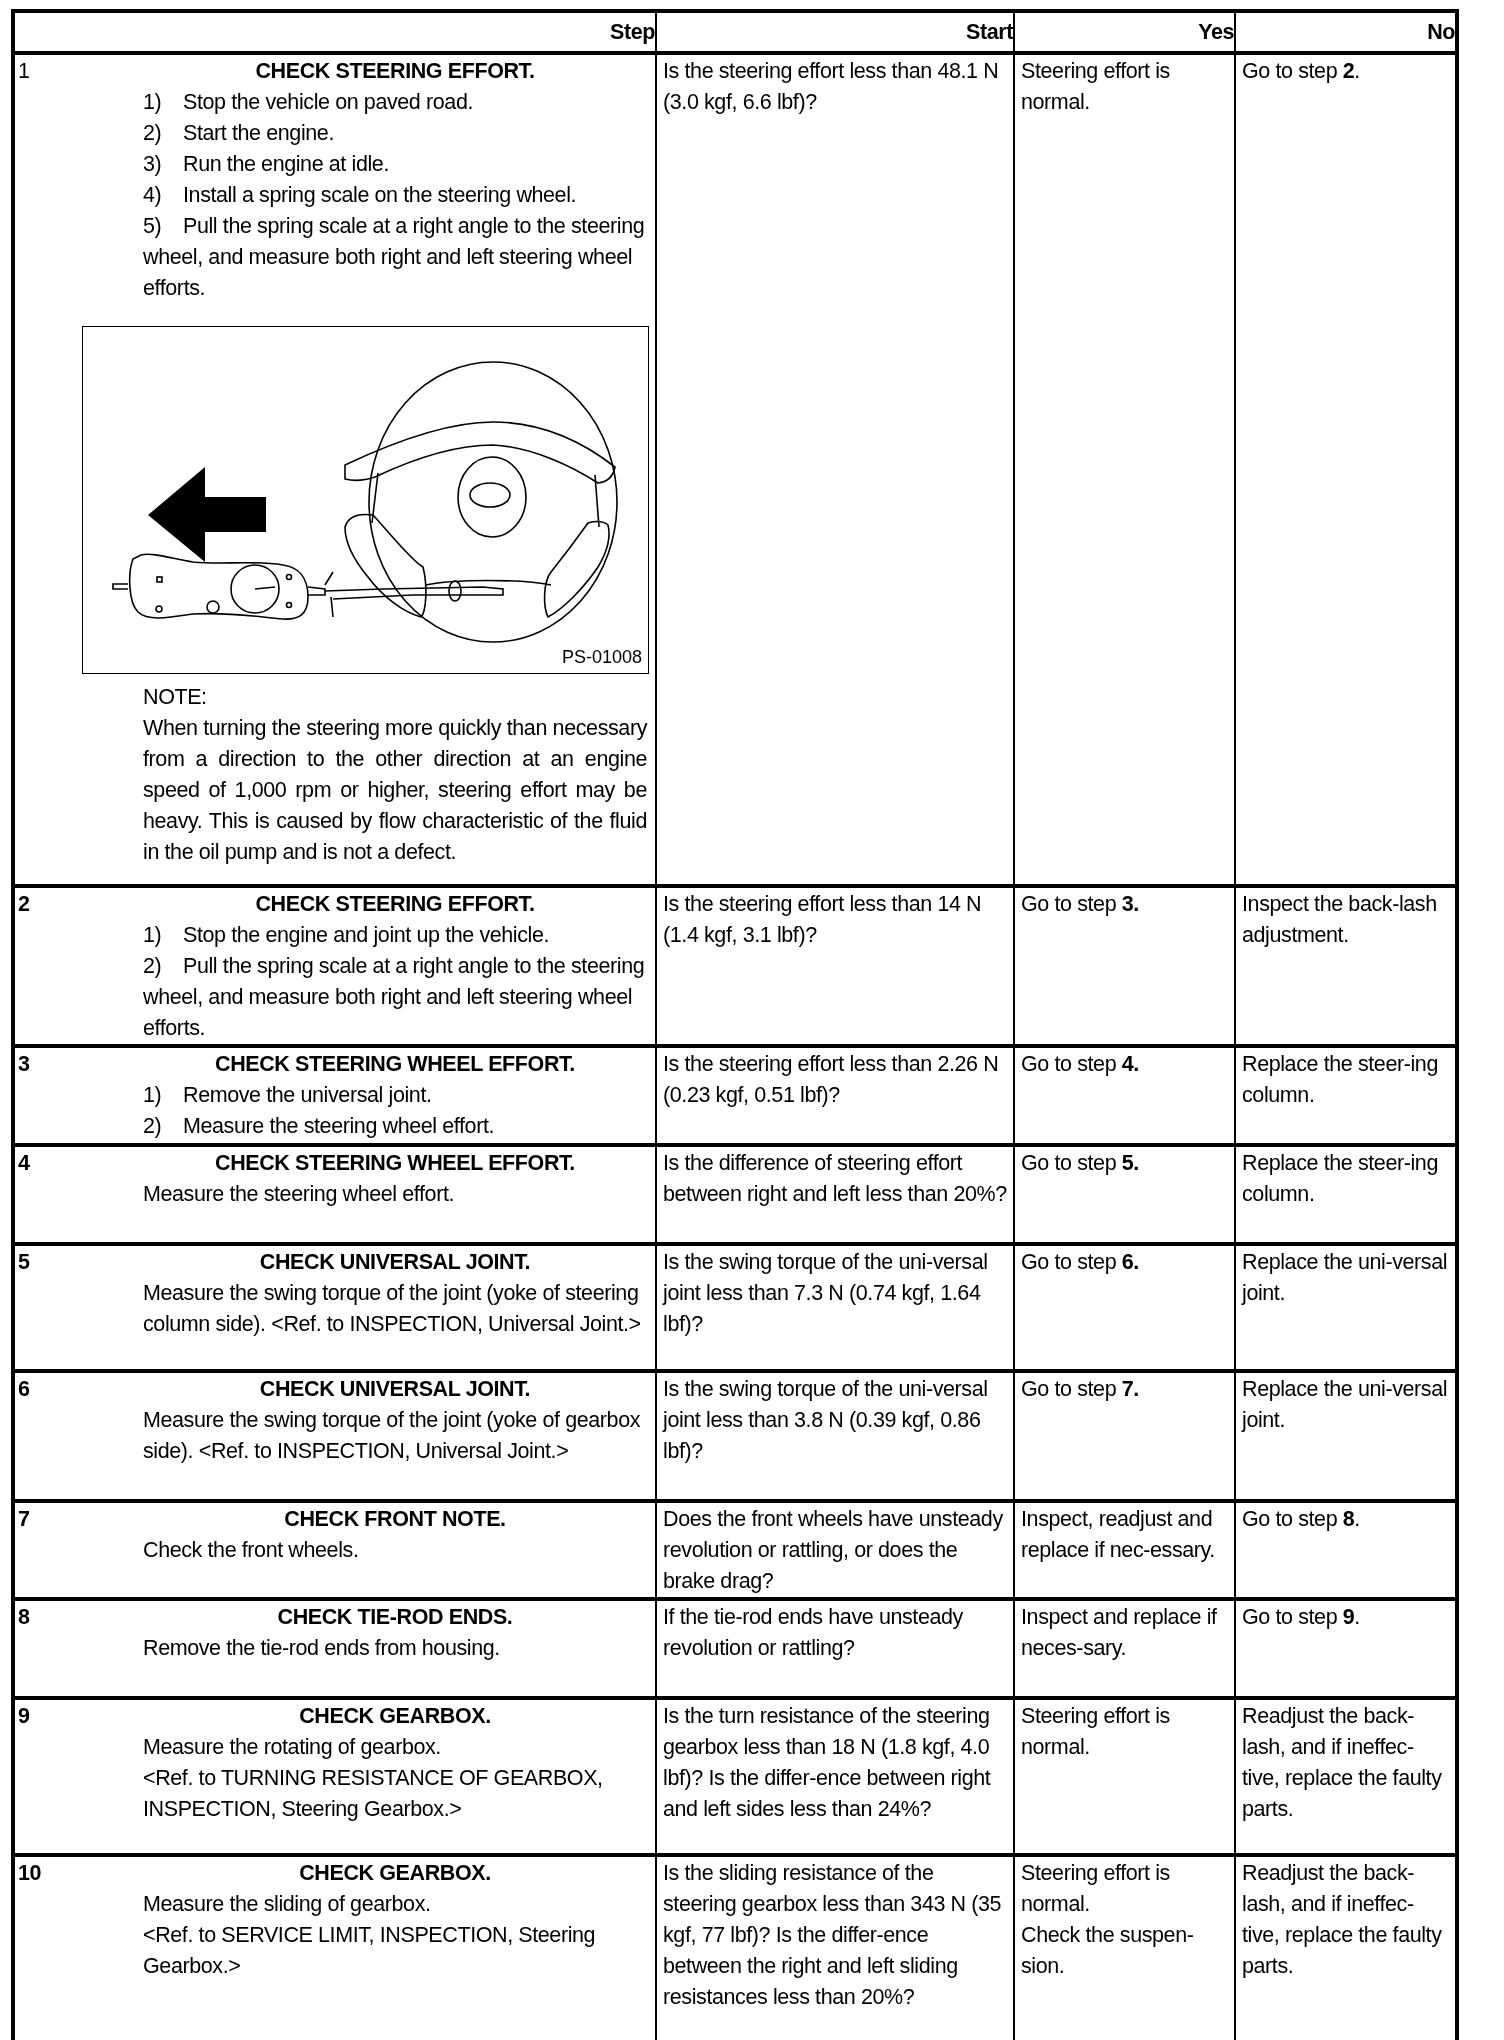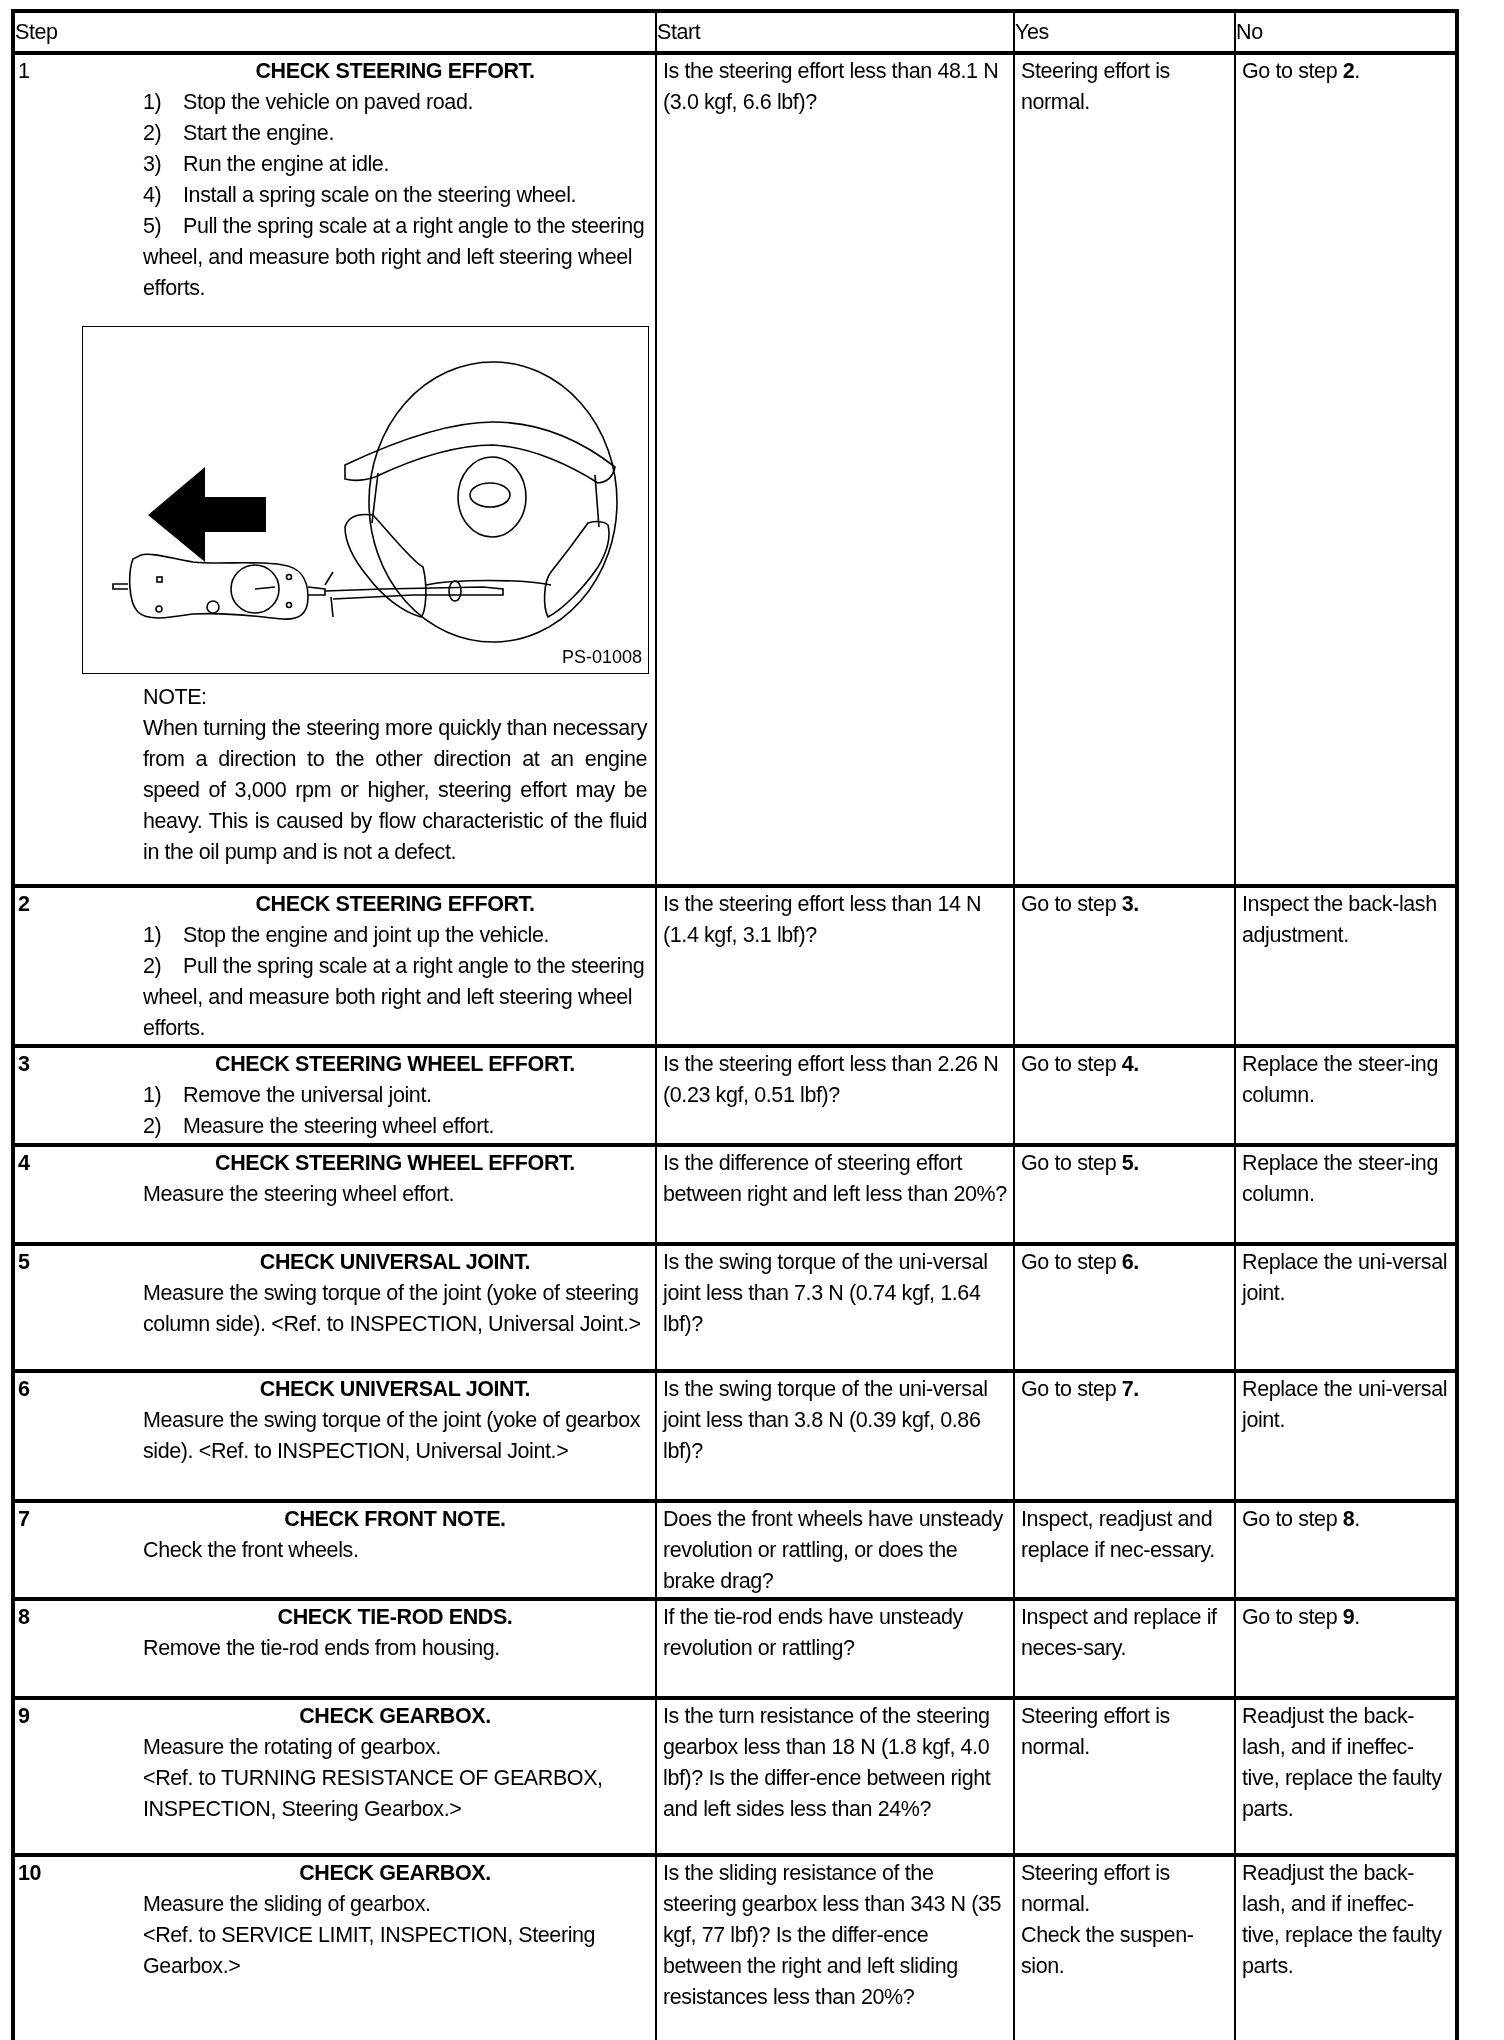--- a/index.html
+++ b/index.html
@@ -15,21 +15,21 @@
     border: 4px solid #000;
     font-size: 21.5px;
     line-height: 31px;
     letter-spacing: -0.4px;
   }
   table.diag col.c-step { width: 643px; }
   table.diag col.c-check { width: 358px; }
   table.diag col.c-yes { width: 221px; }
   table.diag col.c-no { width: 222px; }
   table.diag th {
-    font-weight: normal; text-align: left; height: 38px;
+    font-weight: bold; text-align: right; height: 38px;
     border: 2px solid #000; border-bottom: 4px solid #000;
     padding: 0; vertical-align: middle;
   }
   table.diag td {
     border-left: 2px solid #000; border-right: 2px solid #000;
     border-top: 4px solid #000;
     vertical-align: top; padding: 1px 4px 0 6px;
   }
   td.step-cell { padding: 0; position: relative; }
   .step-num { position: absolute; left: 3px; top: 1px; }
@@ -117,21 +117,21 @@
               <path d="M225 260 L242 262 L242 268 L225 268"></path>
               <path d="M242 264 L300 262 L400 260 L420 262 L420 268 L330 268 L250 272"></path>
               <path d="M242 258 L250 245 M248 270 L250 290"></path>
               <ellipse cx="372" cy="264" rx="6" ry="10"></ellipse>
             </g>
           </svg>
           <span class="fig-id">PS-01008</span>
         </div>
         <div class="step-body">
           <div>NOTE:</div>
-          <div class="note-text">When turning the steering more quickly than necessary from a direction to the other direction at an engine speed of 3,000 rpm or higher, steering effort may be heavy. This is caused by flow characteristic of the fluid in the oil pump and is not a defect.</div>
+          <div class="note-text">When turning the steering more quickly than necessary from a direction to the other direction at an engine speed of 1,000 rpm or higher, steering effort may be heavy. This is caused by flow characteristic of the fluid in the oil pump and is not a defect.</div>
         </div>
       </td>
       <td>Is the steering effort less than 48.1 N (3.0 kgf, 6.6 lbf)?</td>
       <td>Steering effort is normal.</td>
       <td><span>Go to step </span><b class="ref">2</b><span>.</span></td>
     </tr>
 
     <tr class="r2">
       <td class="step-cell">
         <span class="step-num bold">2</span>

